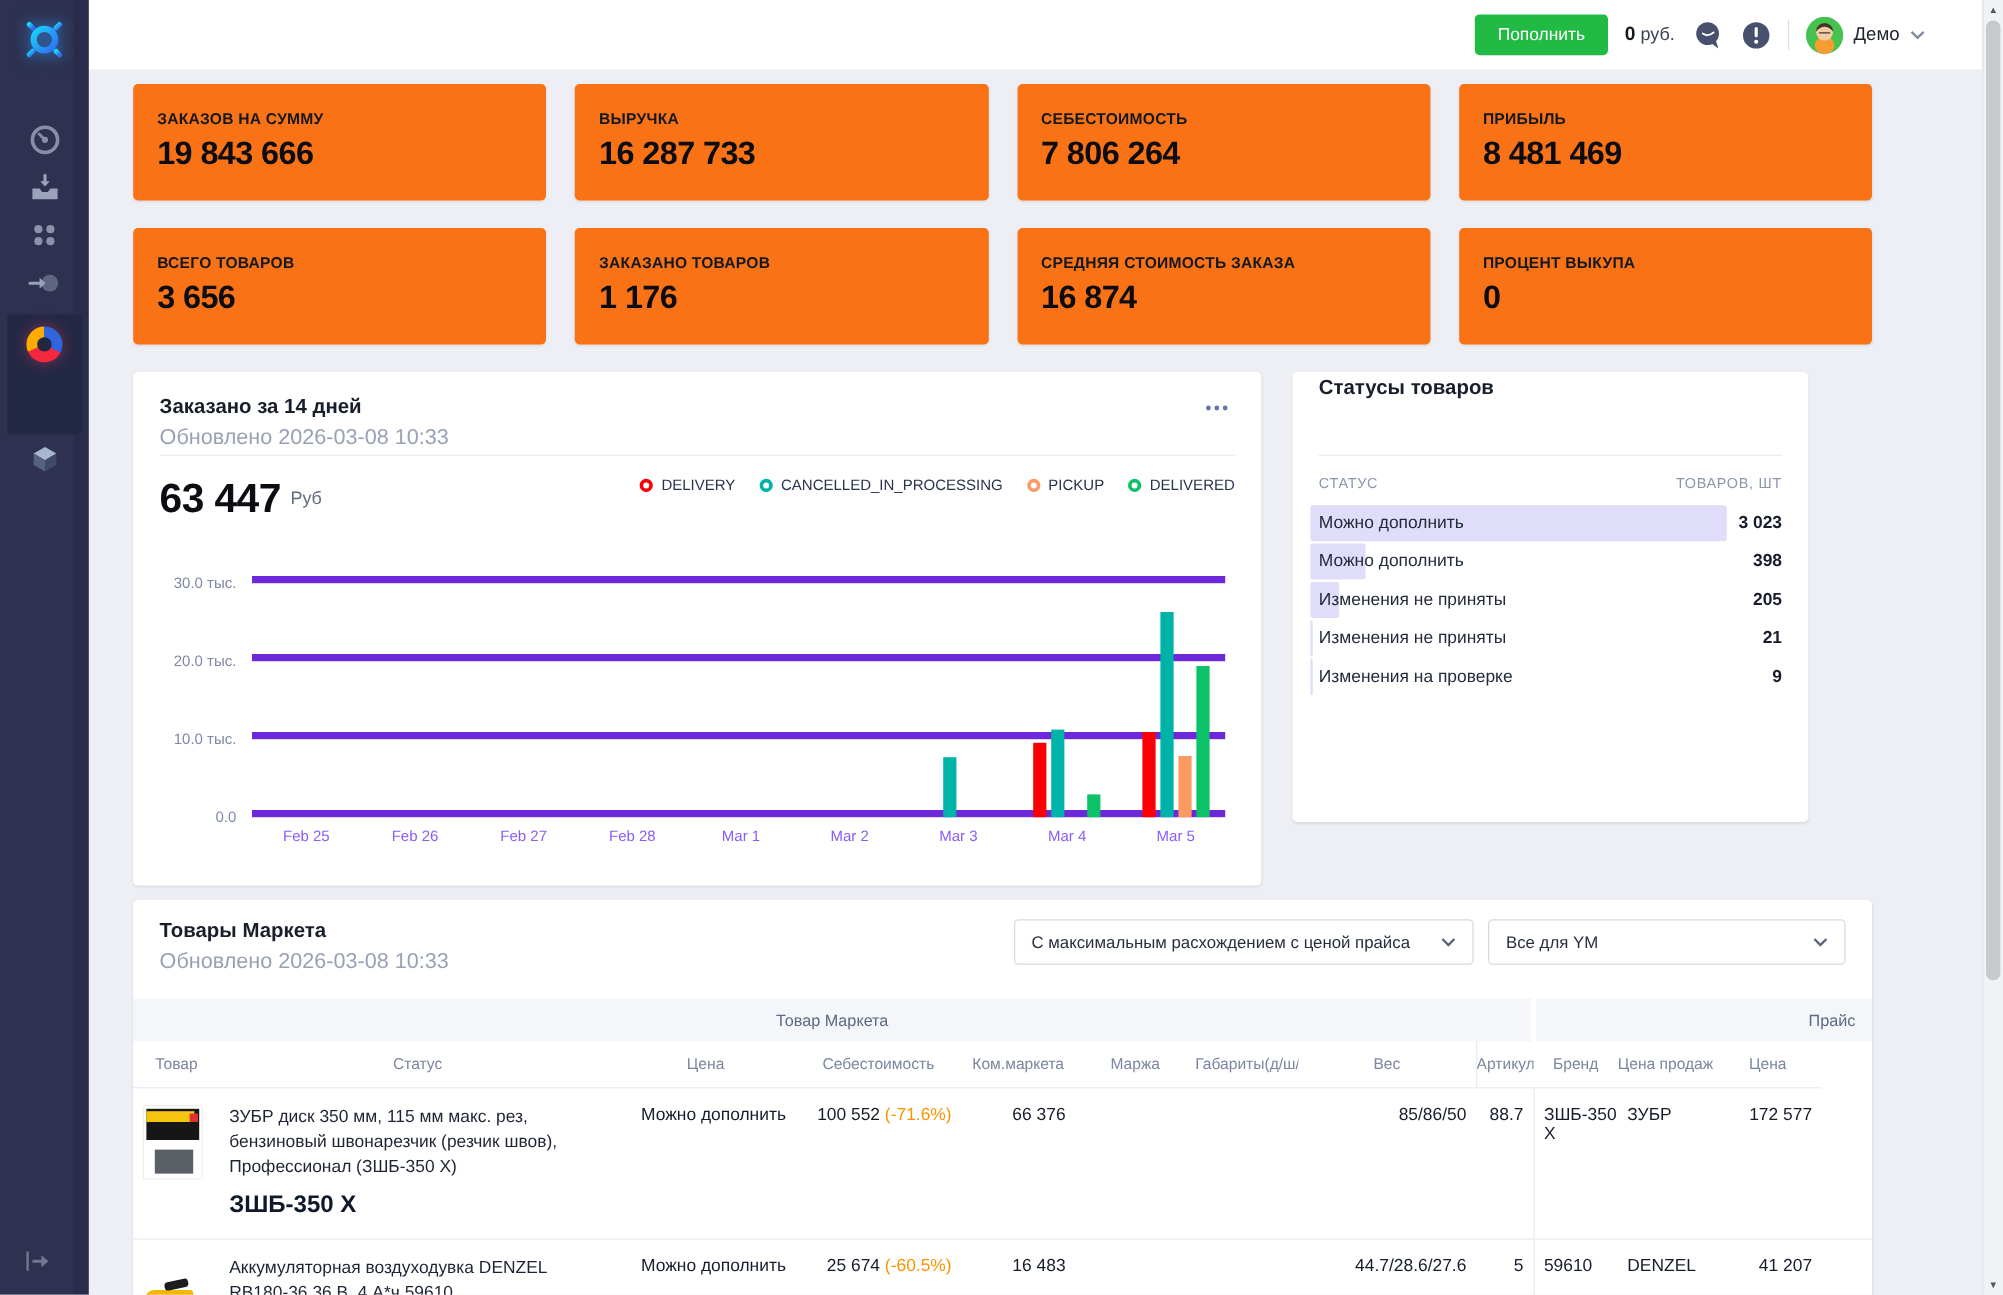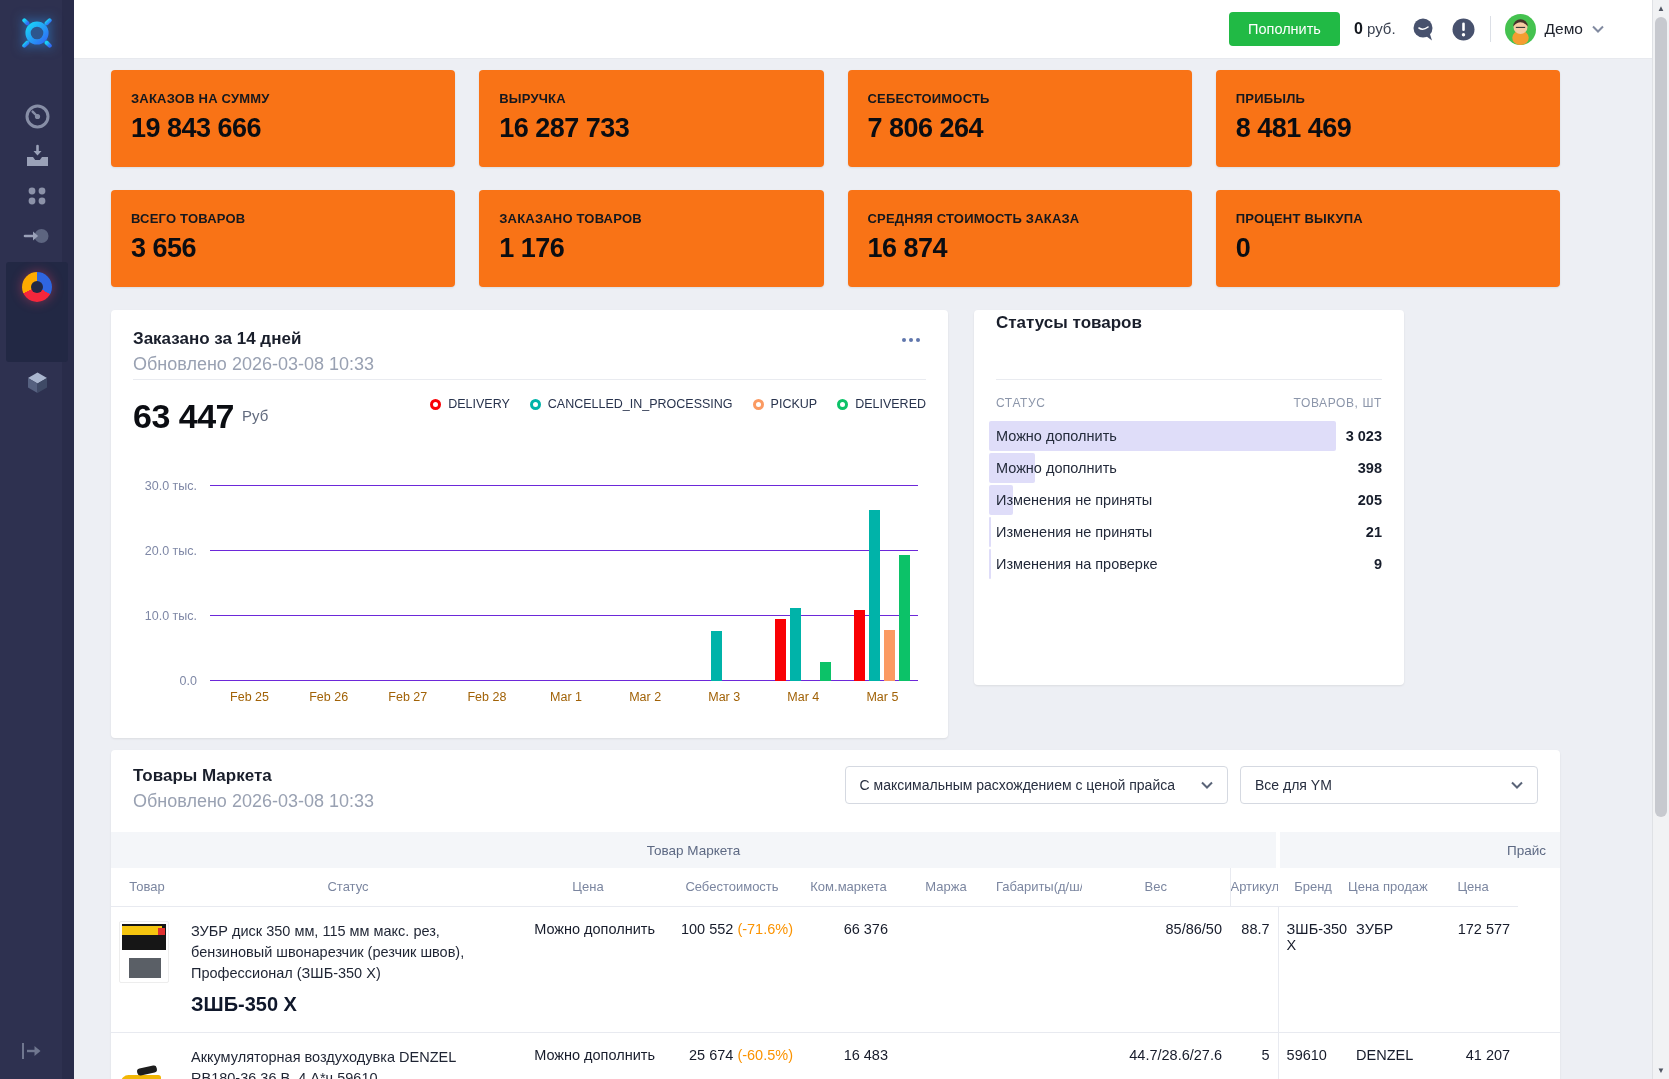--- a/index.html
+++ b/index.html
@@ -43,42 +43,42 @@
   .content { padding:11px 0 0 37px; width:1486px; }
   .cards { display:grid; grid-template-columns:repeat(4,1fr); gap:23px 24px; }
   .card { background:#f97316; border-radius:4px; height:97px; padding:21px 20px; box-shadow:0 1px 2px rgba(34,36,38,.09); }
   .card .lbl { font-size:13px; font-weight:bold; letter-spacing:.2px; color:#15181e; text-transform:uppercase; }
   .card .val { font-size:27px; font-weight:800; letter-spacing:-.5px; color:#0b0d12; margin-top:7px; }
 
   .row-panels { display:flex; gap:26px; margin-top:23px; align-items:flex-start; }
   .panel { background:#fff; border-radius:4px; box-shadow:0 1px 2px rgba(34,36,38,.09); }
 
   
-  .chart-panel { width:837px; height:428px; padding:0 22px; }
+  .chart-panel { width:940px; height:428px; padding:0 22px; }
   .cp-head { padding-top:19px; height:70px; border-bottom:1px solid #e9ebf0; position:relative; }
   .p-title { font-size:17px; font-weight:bold; color:#191e2b; }
   .p-upd { font-size:18px; color:#99a1b2; margin-top:5px; }
   .dots-menu { position:absolute; right:2px; top:24px; display:flex; gap:3px; cursor:pointer; padding:4px; }
   .dots-menu i { width:4px; height:4px; border-radius:50%; background:#6077ad; }
   .total-row { margin-top:17px; display:flex; align-items:flex-start; }
   .total-num { font-size:34px; font-weight:800; letter-spacing:-.5px; color:#0b0d12; }
   .total-unit { font-size:15px; color:#626b7e; margin-left:8px; margin-top:10px; }
   .legend { margin-left:auto; display:flex; gap:20px; align-items:center; }
   .lg-item { display:flex; align-items:center; gap:7px; cursor:pointer; }
   .lg-ring { width:11px; height:11px; border-radius:50%; border:3.5px solid #999; background:#fff; }
   .lg-txt { font-size:12.5px; color:#28334d; }
   .plot { position:relative; height:227px; margin:18px 4px 0 77px; }
-  .gline { position:absolute; left:0; right:4px; height:0; border-top:1px solid #6d28d9; }
+  .gline { position:absolute; left:0; right:4px; height:0; border-top:6px solid #6d28d9; }
   .gline span { position:absolute; left:-77px; top:0; width:64px; text-align:right; transform:translateY(-50%);
     font-size:12.5px; color:#7f88a6; }
   .bar-groups { position:absolute; left:0; right:0; top:0; bottom:0; display:flex; }
   .bgroup { flex:1; display:flex; align-items:flex-end; justify-content:center; gap:4px; }
   .bar { width:11px; }
   .xlabels { display:flex; margin:9px 4px 0 77px; }
-  .xlabels span { flex:1; text-align:center; font-size:12.5px; color:#a16207; }
+  .xlabels span { flex:1; text-align:center; font-size:12.5px; color:#8b5cf6; }
 
   
   .status-panel { width:430px; height:375px; padding:0 22px; }
   .sp-head { padding-top:3px; height:70px; border-bottom:1px solid #e9ebf0; }
   .sp-cols { display:flex; justify-content:space-between; margin-top:16px;
     font-size:12px; letter-spacing:.6px; color:#8c96aa; text-transform:uppercase; }
   .st-rows { margin-top:10px; }
   .st-row { position:relative; height:32px; cursor:pointer; }
   .st-hl { position:absolute; left:-7px; top:1px; bottom:1px; background:#dfddf9; border-radius:2px; }
   .st-lbl { position:relative; z-index:1; font-size:14.5px; color:#232a3a; line-height:32px; }

